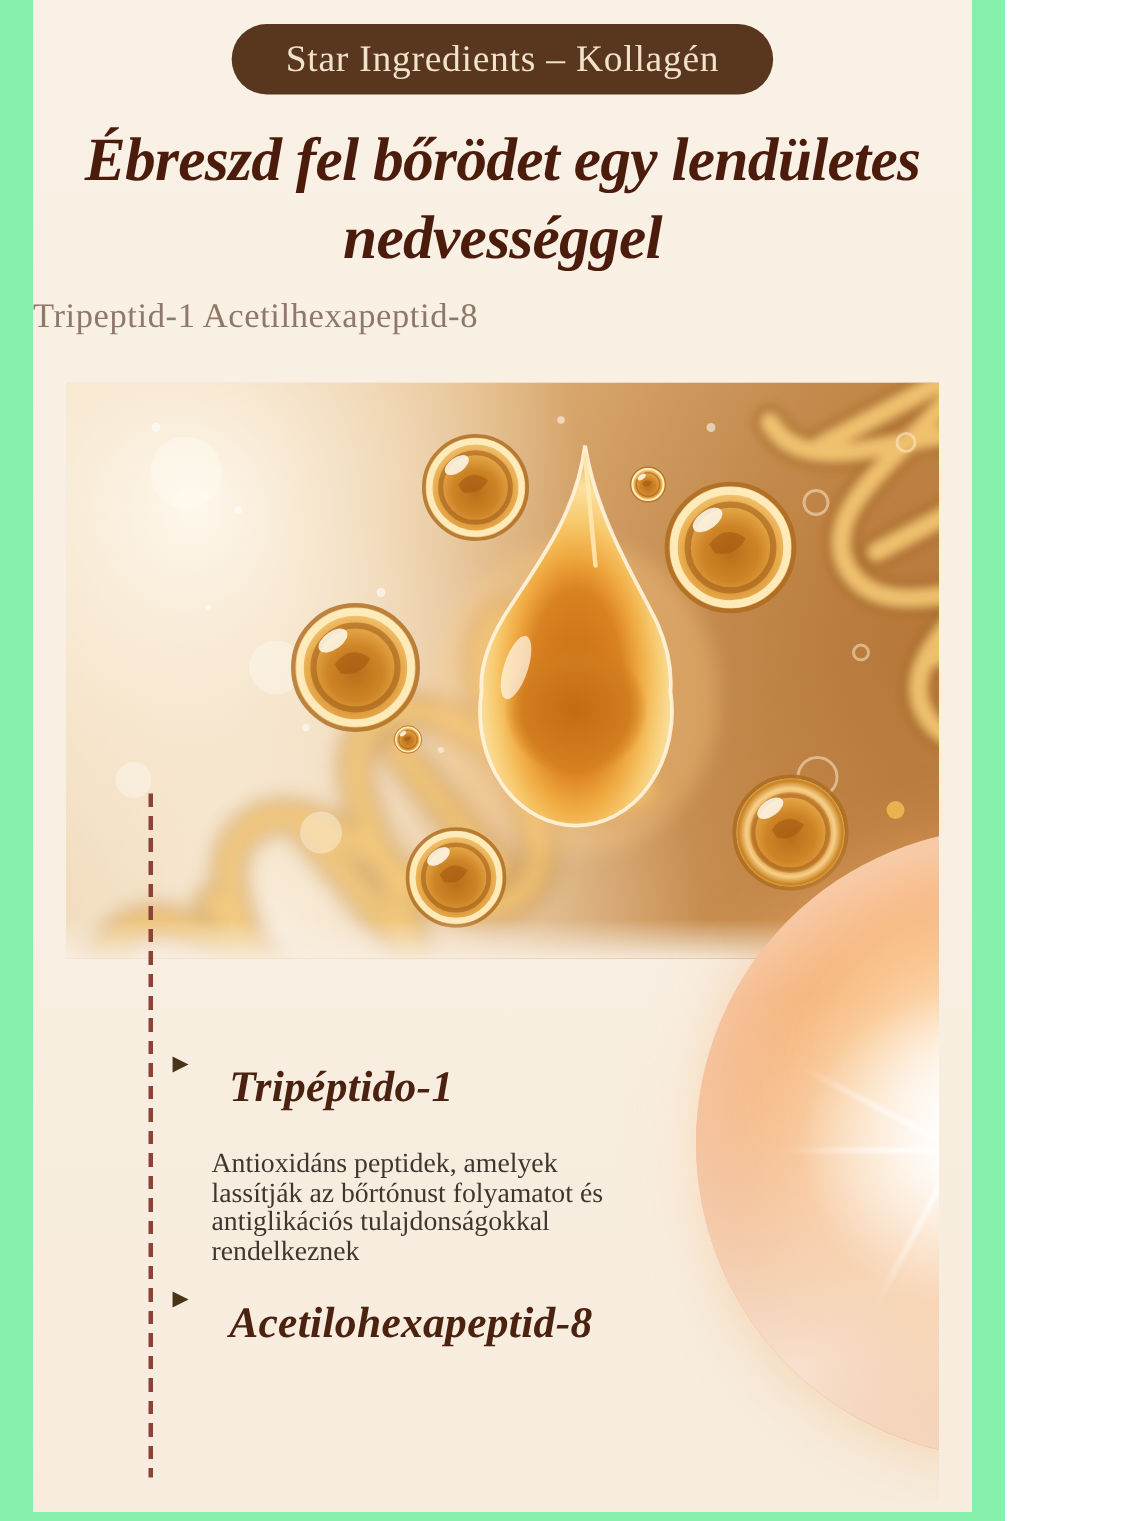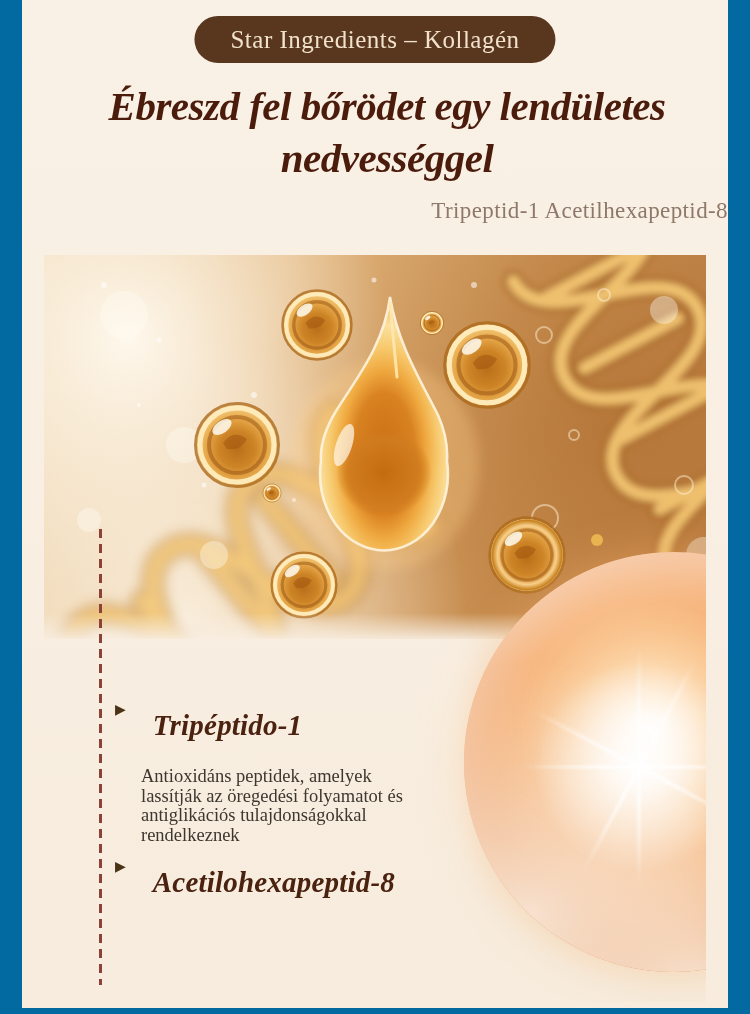--- a/index.html
+++ b/index.html
@@ -1,40 +1,40 @@
 <!DOCTYPE html>
 <html><head>
 <meta charset="utf-8">
 <style>
   html,body{margin:0;padding:0;}
   .page{
-    position:relative; width:750px; height:1014px;
-    background:#0369a1; overflow:hidden;
+    position:relative; width:670px; height:1014px;
+    background:#86efac; overflow:hidden;
     font-family:"Liberation Serif","DejaVu Serif",serif;
   }
   .content{
     position:absolute; left:22px; right:22px; top:0; bottom:6px;
     background:linear-gradient(180deg,#faf1e6 0%,#f8eee1 60%,#f7ecdd 100%);
   }
   
   .badge{
     position:absolute; top:16px; left:50%; transform:translateX(-50%);
     background:#59371f; color:#f2e2cc;
     font-size:25px; line-height:1; padding:11px 36px; border-radius:26px;
     letter-spacing:.5px; white-space:nowrap;
   }
   .title{
-    position:absolute; top:80px; left:12px; width:100%; margin:0;
+    position:absolute; top:80px; left:0; width:100%; margin:0;
     text-align:center; font-size:41px; line-height:1.28;
     font-weight:bold; font-style:italic; color:#4b1c0c;
     white-space:pre-line; letter-spacing:-.5px;font-family:Liberation Serif, serif;
   }
   .subtitle{
     position:absolute; top:198px; left:0; width:100%;
-    text-align:right; font-size:23px; color:#8d7869; letter-spacing:.4px;
+    text-align:left; font-size:23px; color:#8d7869; letter-spacing:.4px;
   }
   
   .scene{ position:absolute; left:22px; right:22px; top:255px; bottom:6px; overflow:hidden; }
   .band{
     position:absolute; left:0; top:0; width:706px; height:384px; overflow:hidden;
     background:
       radial-gradient(circle at 12% 22%, rgba(255,250,240,.95), rgba(255,250,240,0) 38%),
       radial-gradient(circle at 20% 95%, rgba(250,240,224,.95), rgba(250,240,224,0) 42%),
       radial-gradient(circle at 80% 45%, rgba(160,92,30,.45), rgba(160,92,30,0) 60%),
       linear-gradient(102deg,#efd5ae 0%,#e2b67e 36%,#cd9557 66%,#bf8146 100%);
@@ -233,21 +233,21 @@
 
       <div class="ring-bubble"></div>
       <div class="dashes"></div>
 
       <section class="ingredient ing-1">
         <div class="ing-head">
           <span class="marker">▶</span>
           <h2>Tripéptido-1</h2>
         </div>
         <p>Antioxidáns peptidek, amelyek
-lassítják az öregedési folyamatot és
+lassítják az bőrtónust folyamatot és
 antiglikációs tulajdonságokkal
 rendelkeznek</p>
       </section>
 
       <section class="ingredient ing-2">
         <div class="ing-head">
           <span class="marker">▶</span>
           <h2>Acetilohexapeptid-8</h2>
         </div>
       </section>

